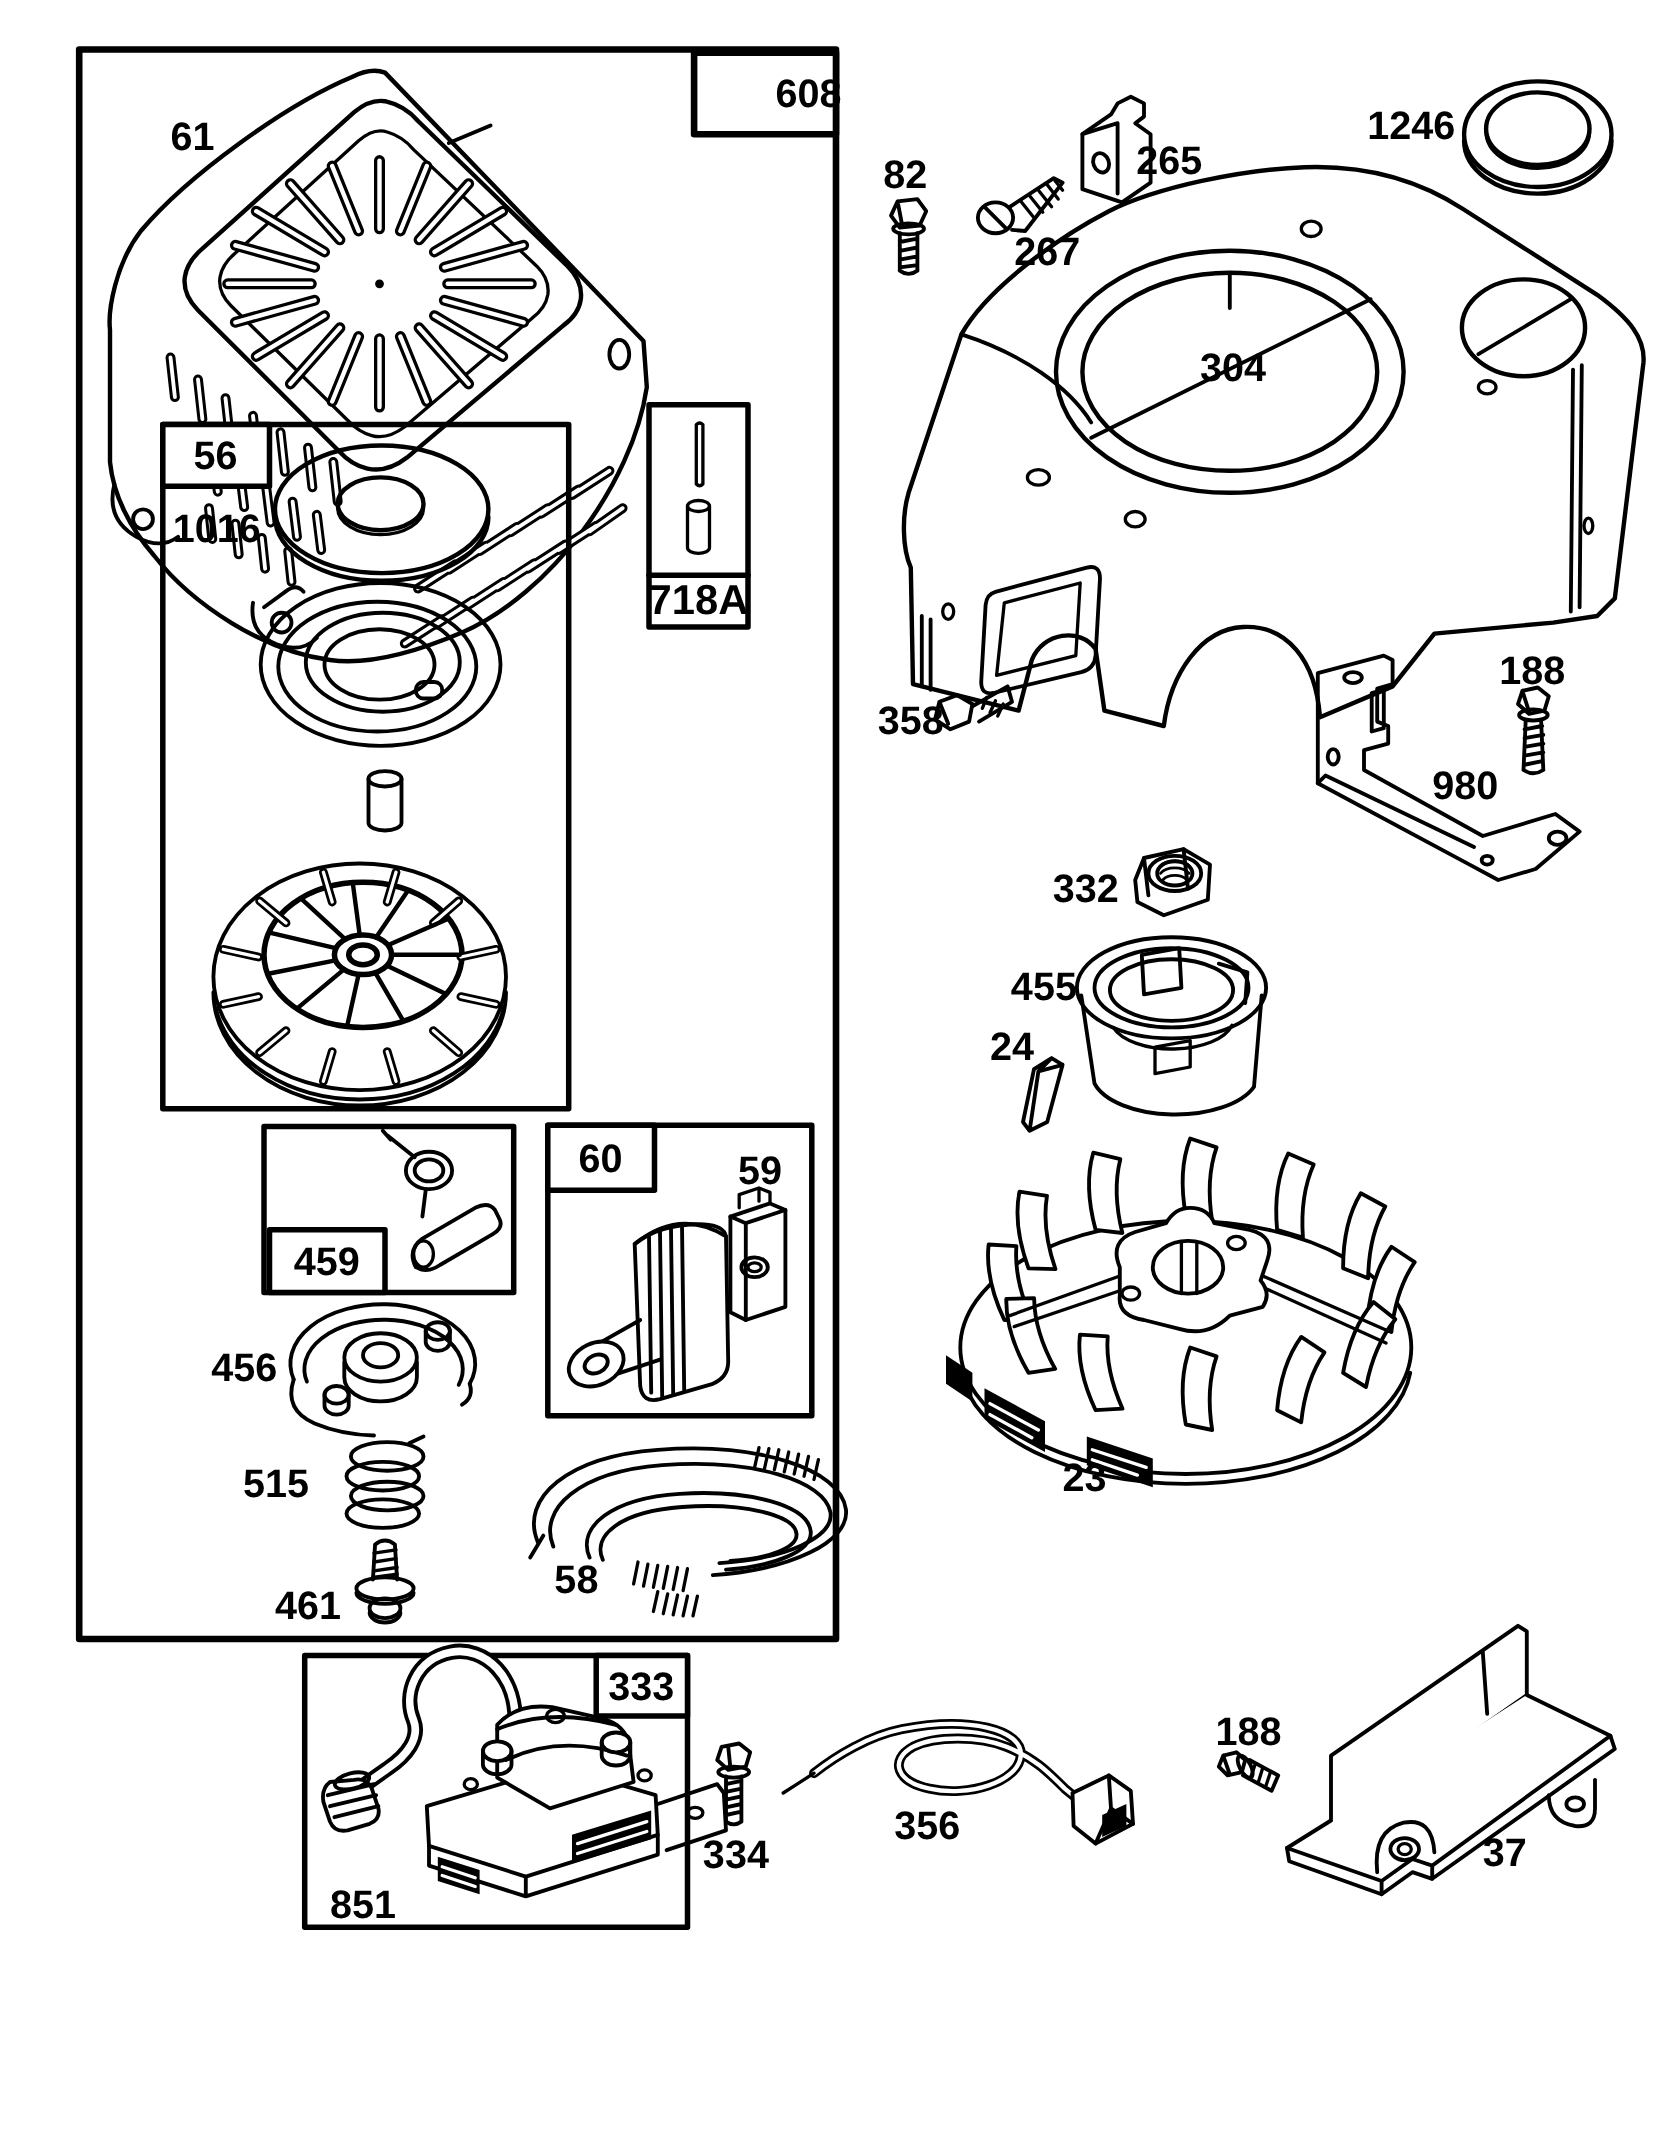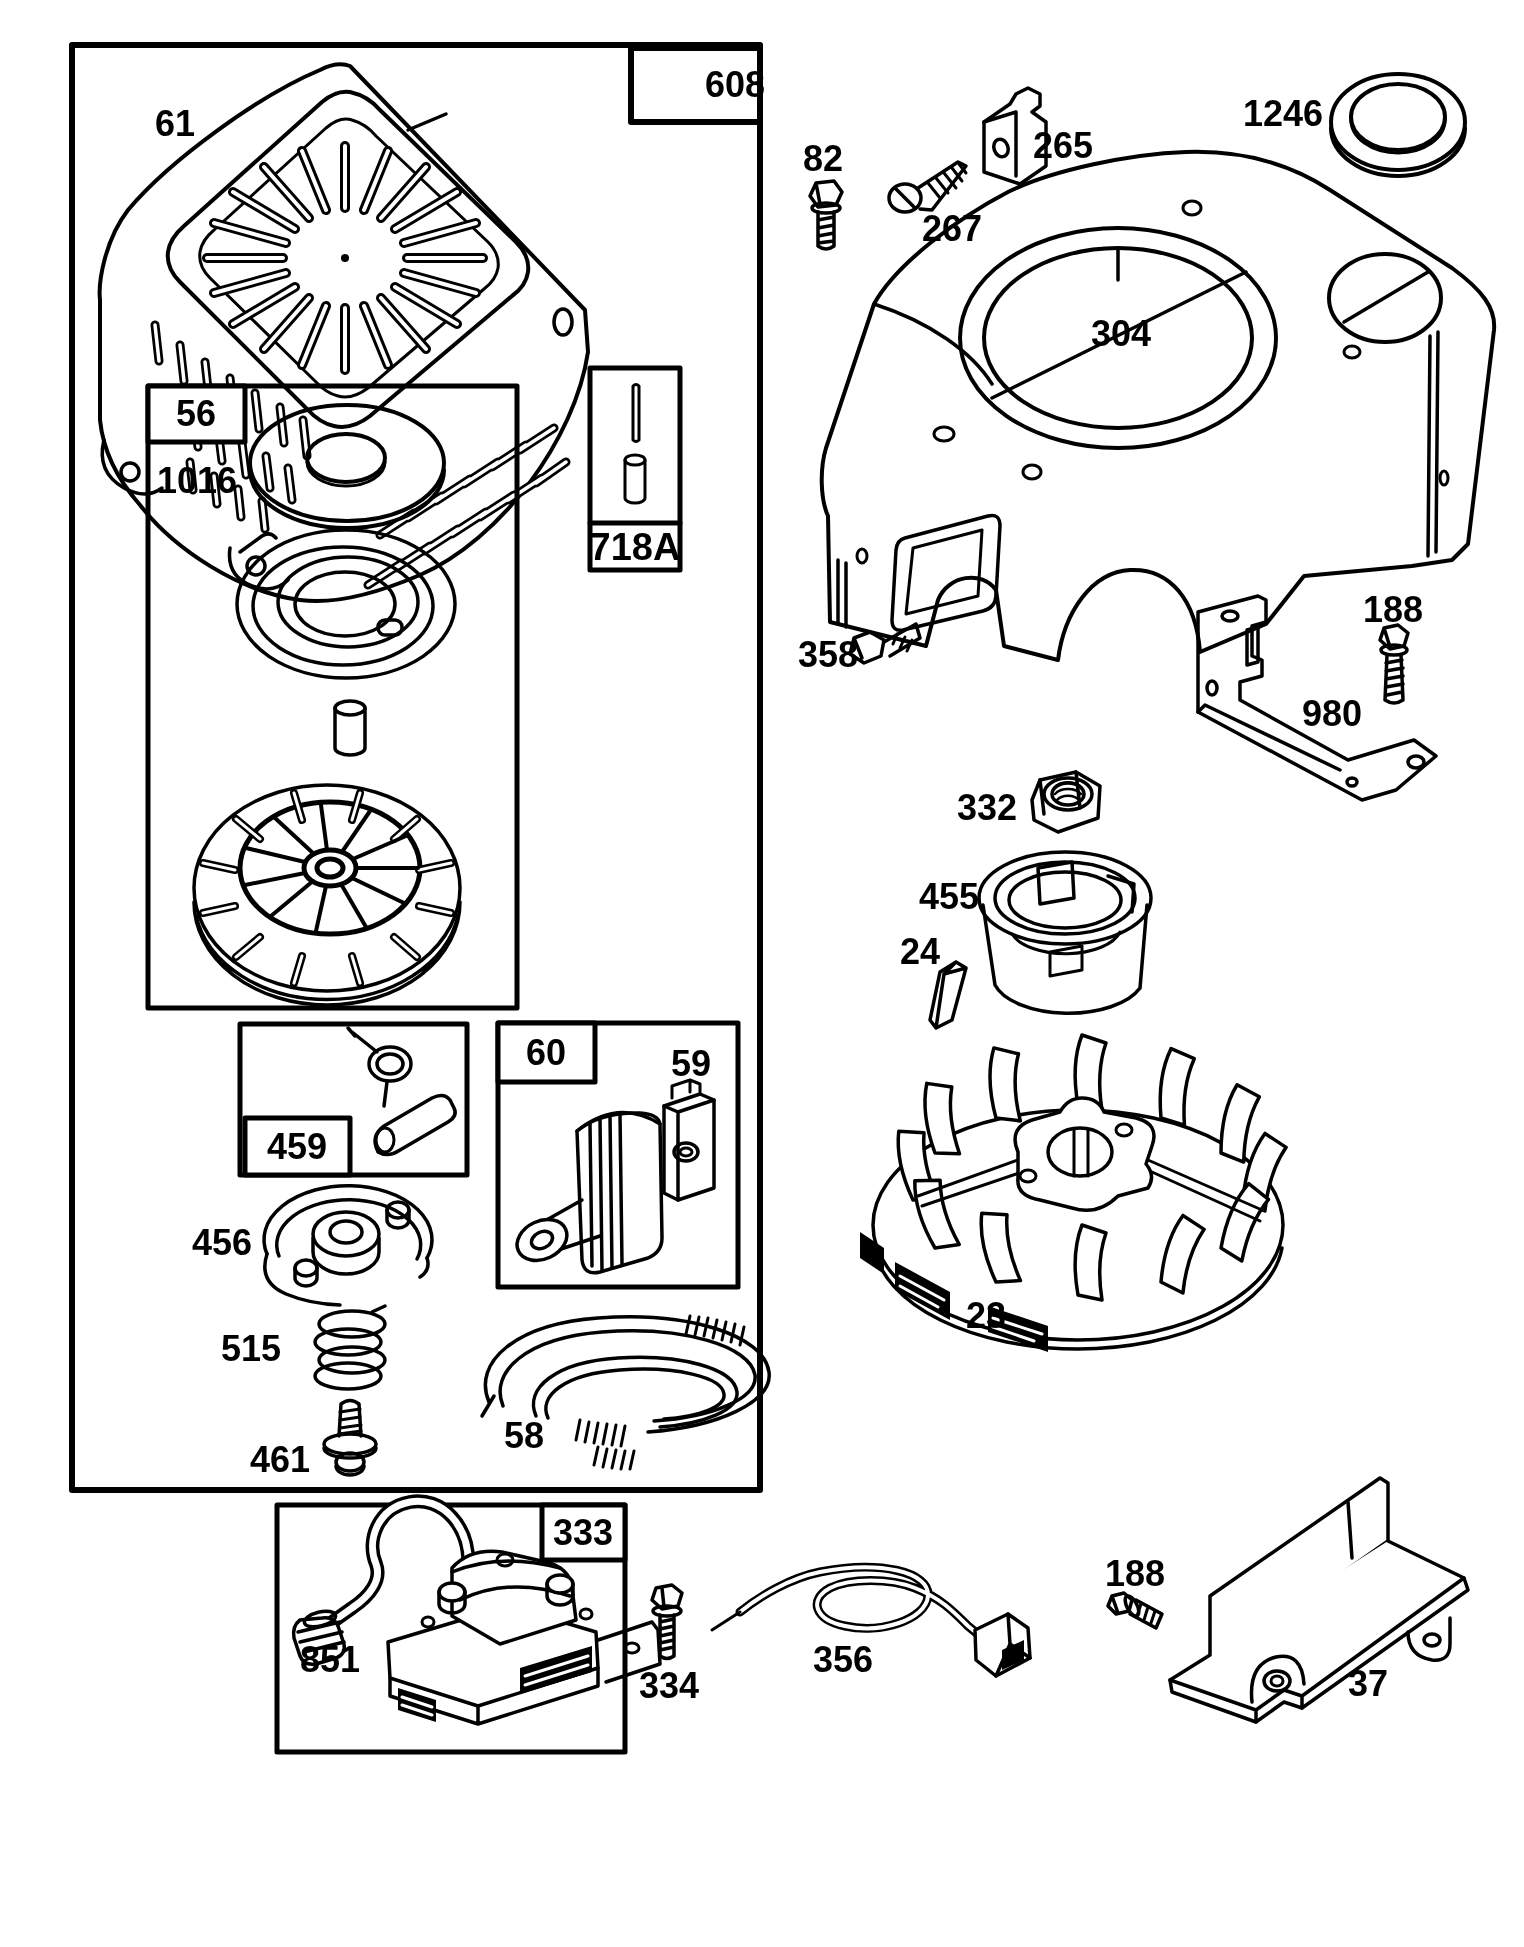--- a/index.html
+++ b/index.html
@@ -388,21 +388,21 @@
 <div class="plabel" style="left:952px;top:229px">267</div>
 <div class="plabel" style="left:1063px;top:146px">265</div>
 <div class="plabel" style="left:1283px;top:114px">1246</div>
 <div class="plabel" style="left:1121px;top:334px">304</div>
 <div class="plabel" style="left:828px;top:655px">358</div>
 <div class="plabel" style="left:1393px;top:610px">188</div>
 <div class="plabel" style="left:1332px;top:714px">980</div>
 <div class="plabel" style="left:987px;top:808px">332</div>
 <div class="plabel" style="left:949px;top:897px">455</div>
 <div class="plabel" style="left:920px;top:952px">24</div>
-<div class="plabel" style="left:986px;top:1316px">23</div>
+<div class="plabel" style="left:986px;top:1343px">23</div>
 <div class="plabel" style="left:583px;top:1533px">333</div>
-<div class="plabel" style="left:330px;top:1660px">851</div>
+<div class="plabel" style="left:330px;top:1732px">851</div>
 <div class="plabel" style="left:669px;top:1686px">334</div>
 <div class="plabel" style="left:843px;top:1660px">356</div>
 <div class="plabel" style="left:1135px;top:1574px">188</div>
 <div class="plabel" style="left:1368px;top:1684px">37</div>
 
 </div>
 
 </body></html>

